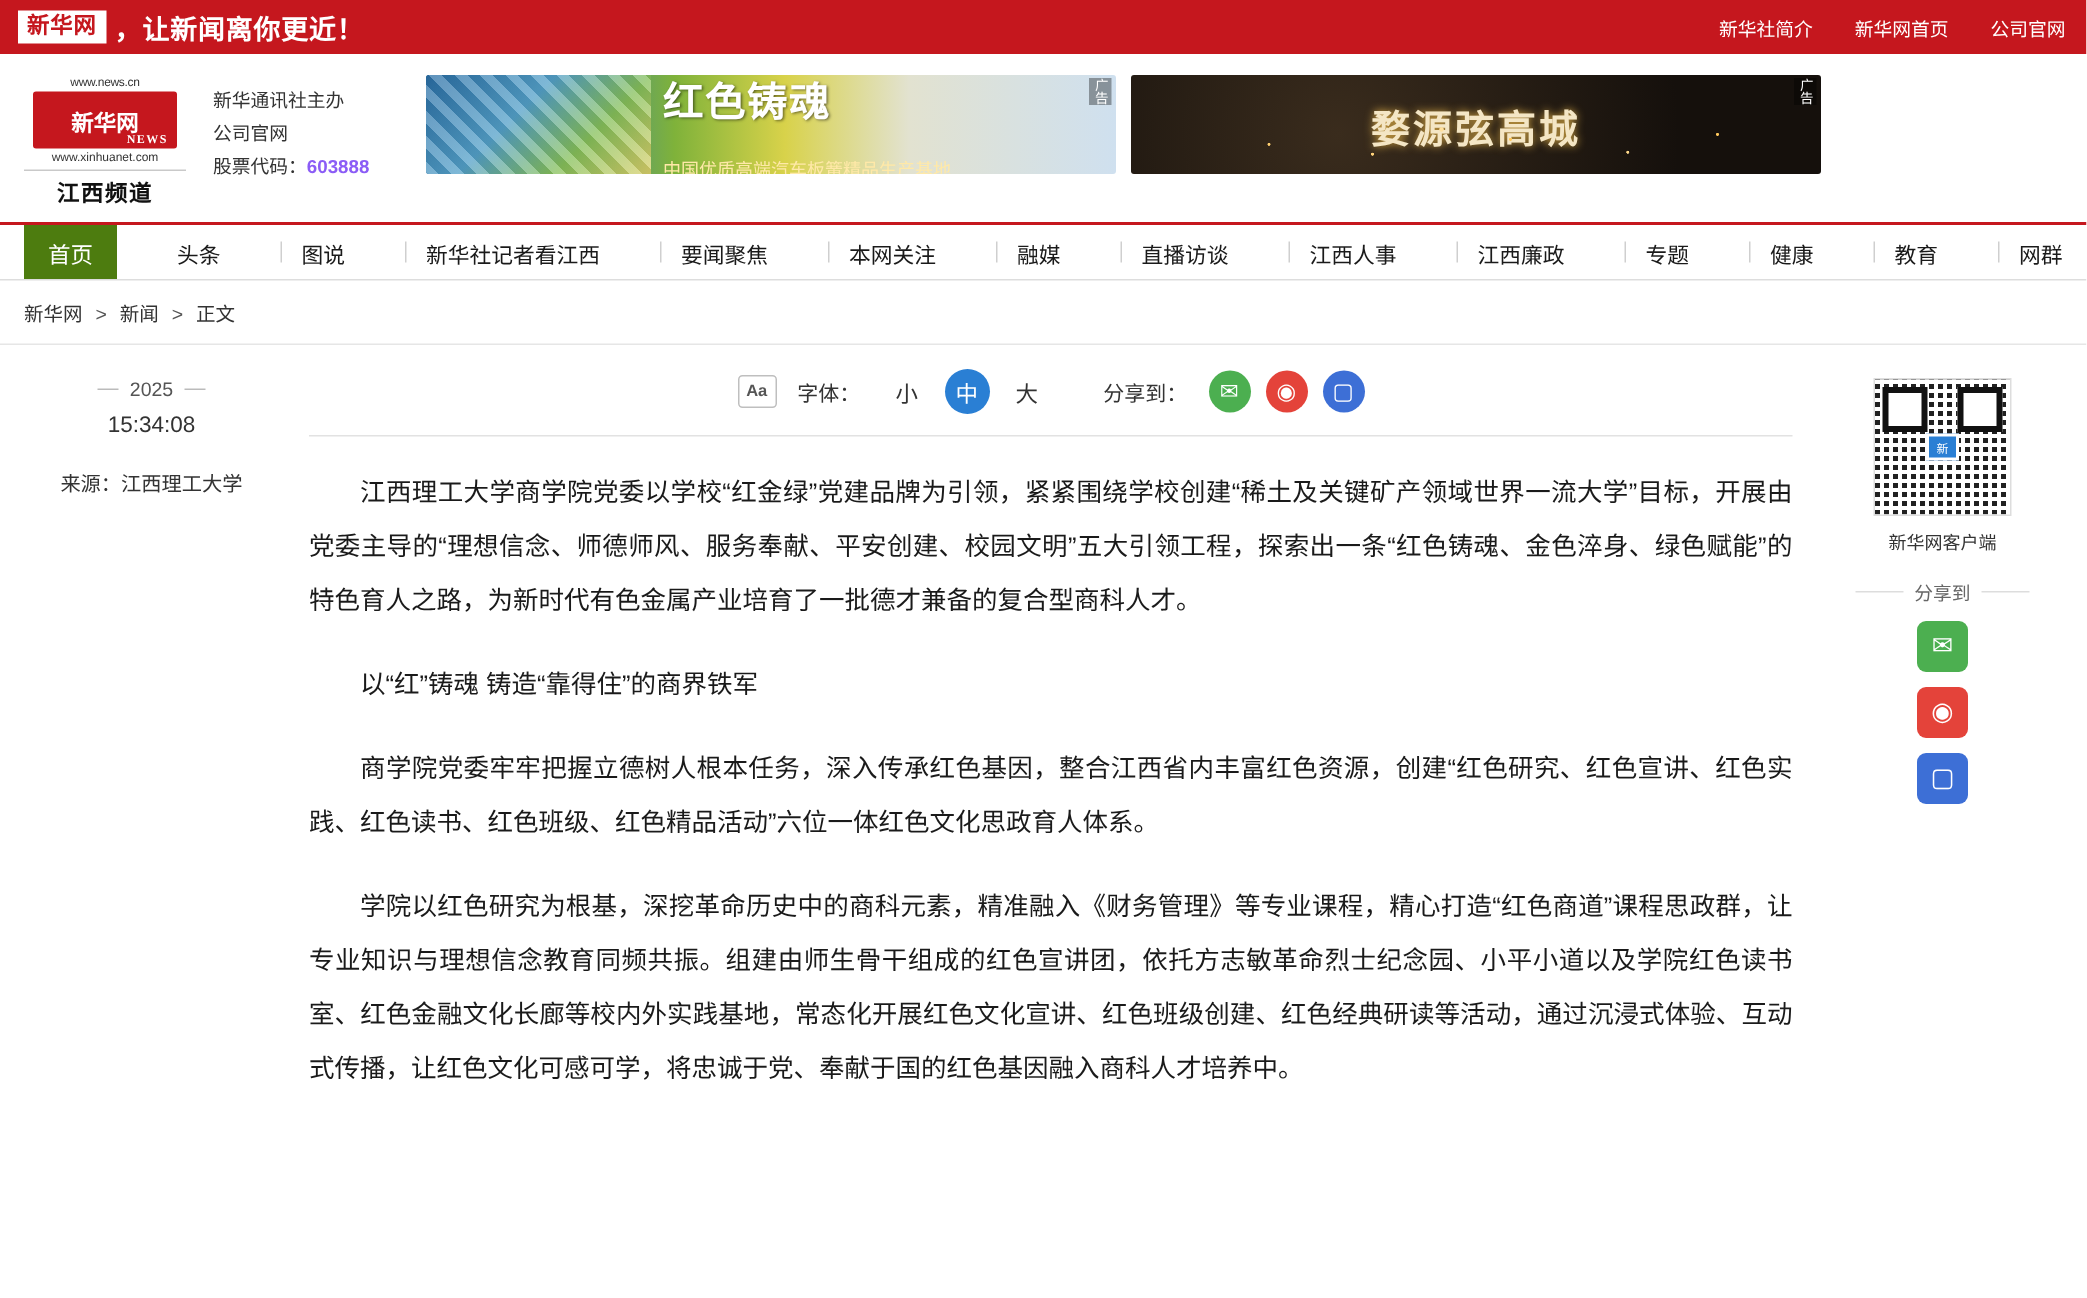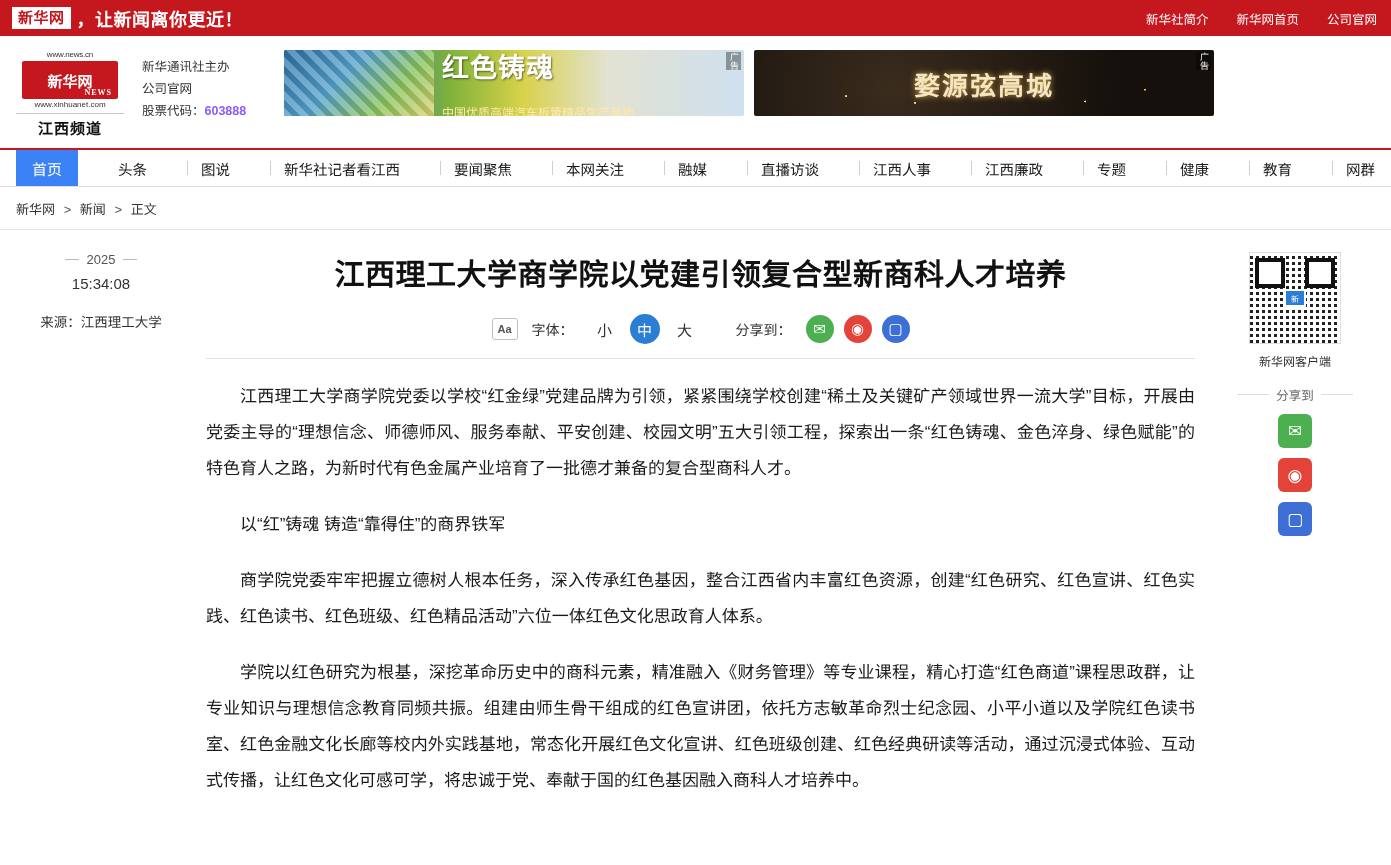--- a/index.html
+++ b/index.html
@@ -193,21 +193,21 @@
   
   .nav {
     border-top: 2px solid #c5171e;
     border-bottom: 1px solid #ddd;
     height: 39px;
     display: flex;
     align-items: stretch;
     padding-left: 16px;
   }
   .nav-home {
-    background: #3b82f6;
+    background: #4d7c0f;
     color: #ffffff;
     font-size: 15px;
     padding: 0 16px;
     display: flex;
     align-items: center;
     font-weight: normal;
   }
   .nav-item {
     display: flex;
     align-items: center;
@@ -476,21 +476,20 @@
 
 <div class="content">
 
   <div class="left-meta">
     <div class="meta-year">2025</div>
     <div class="meta-time">15:34:08</div>
     <div class="meta-source">来源：江西理工大学</div>
   </div>
 
   <div class="article">
-    <h1 class="headline">江西理工大学商学院以党建引领复合型新商科人才培养</h1>
 
     <div class="toolbar">
       <span class="aa-box">Aa</span>
       <span class="font-label">字体：</span>
       <span class="size-opt">小</span>
       <span class="size-opt active">中</span>
       <span class="size-opt">大</span>
       <span class="share-label">分享到：</span>
       <span class="share-ico sh-wechat">✉</span>
       <span class="share-ico sh-weibo">◉</span>

